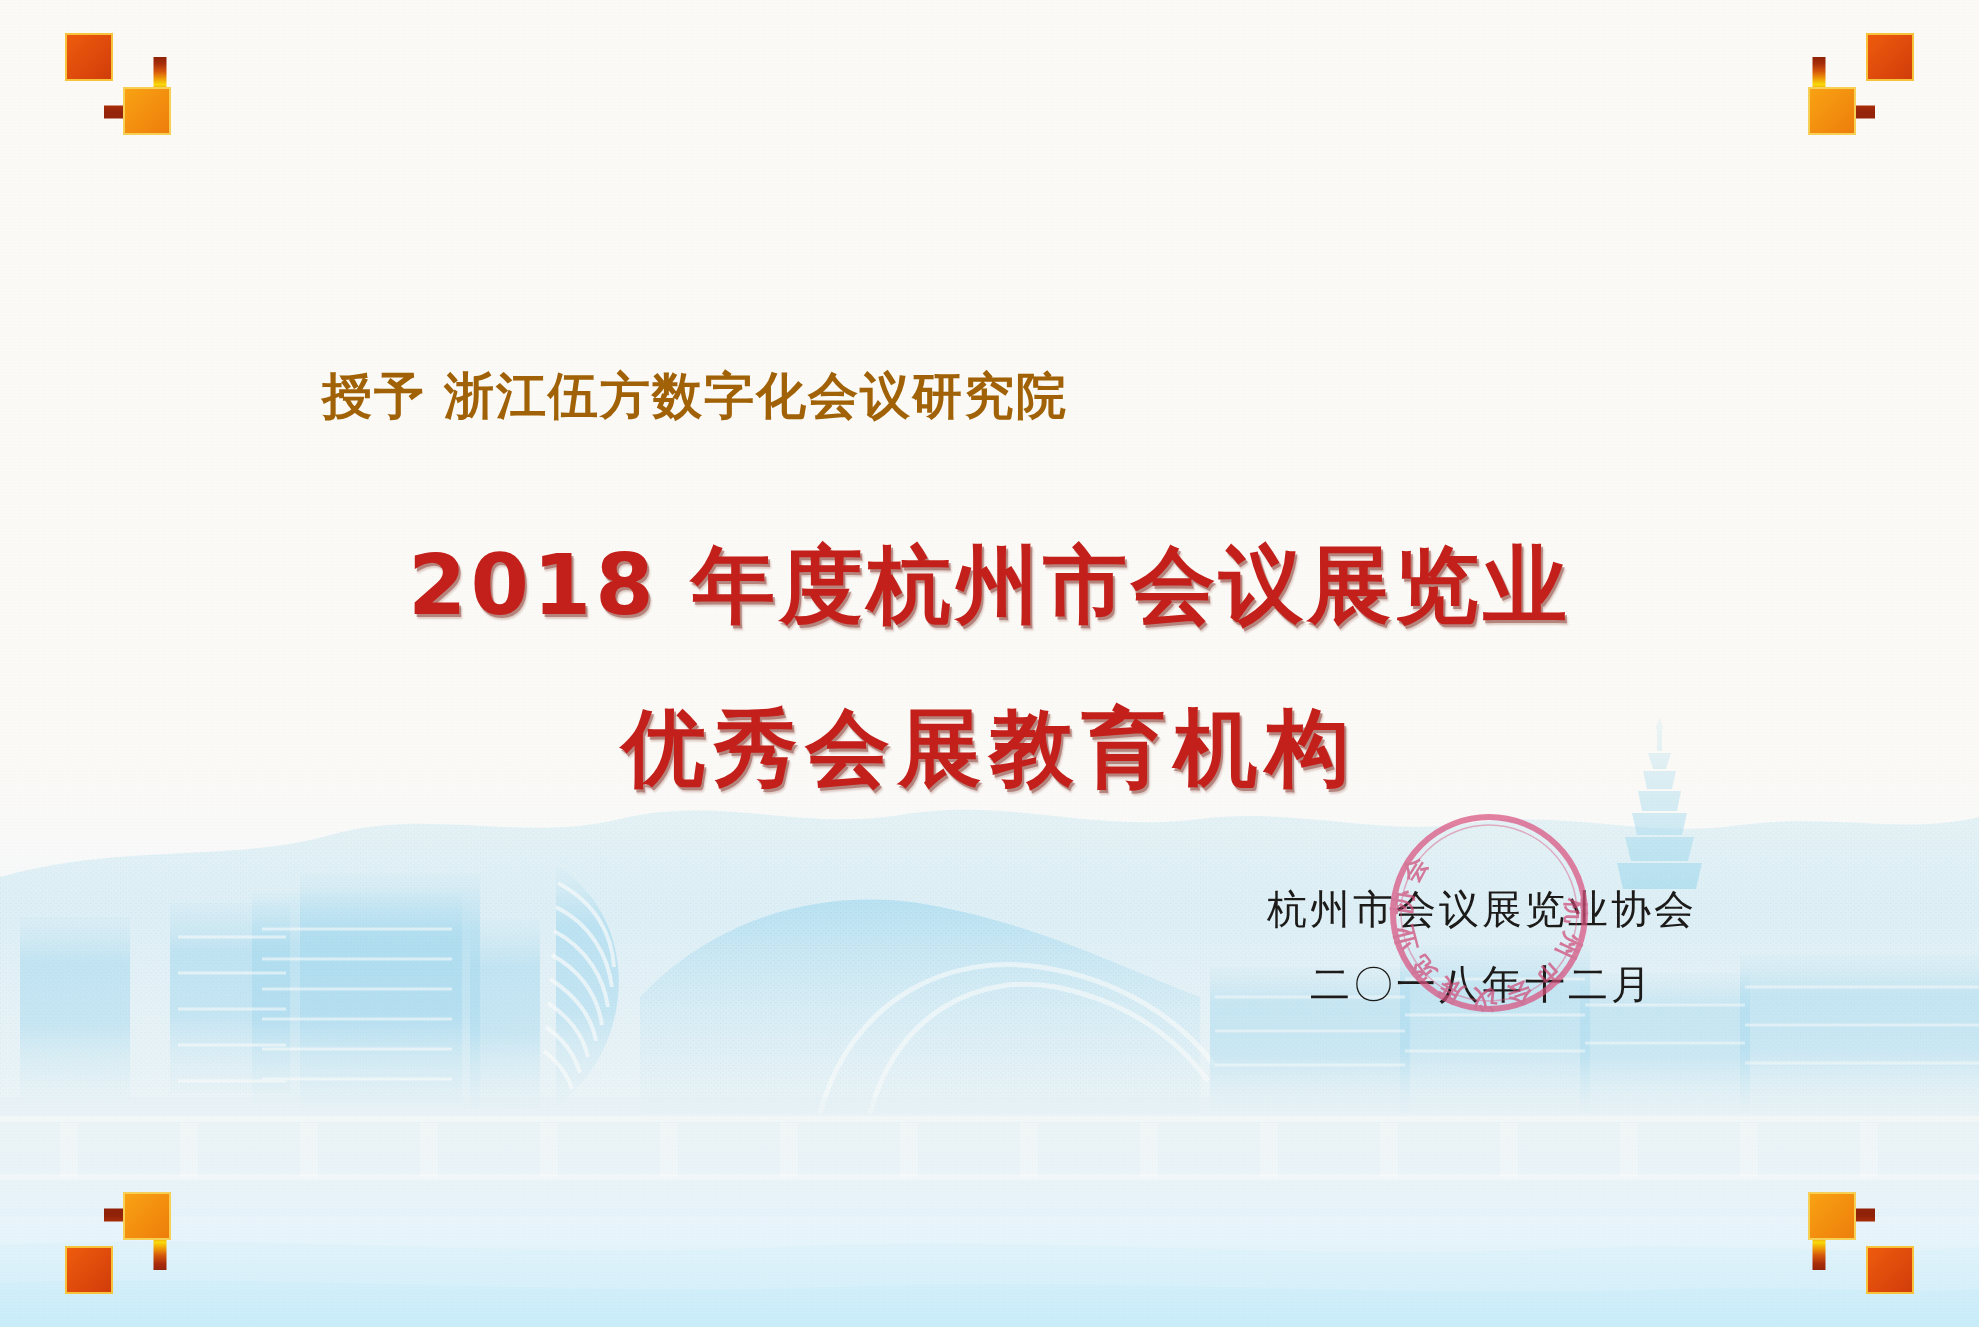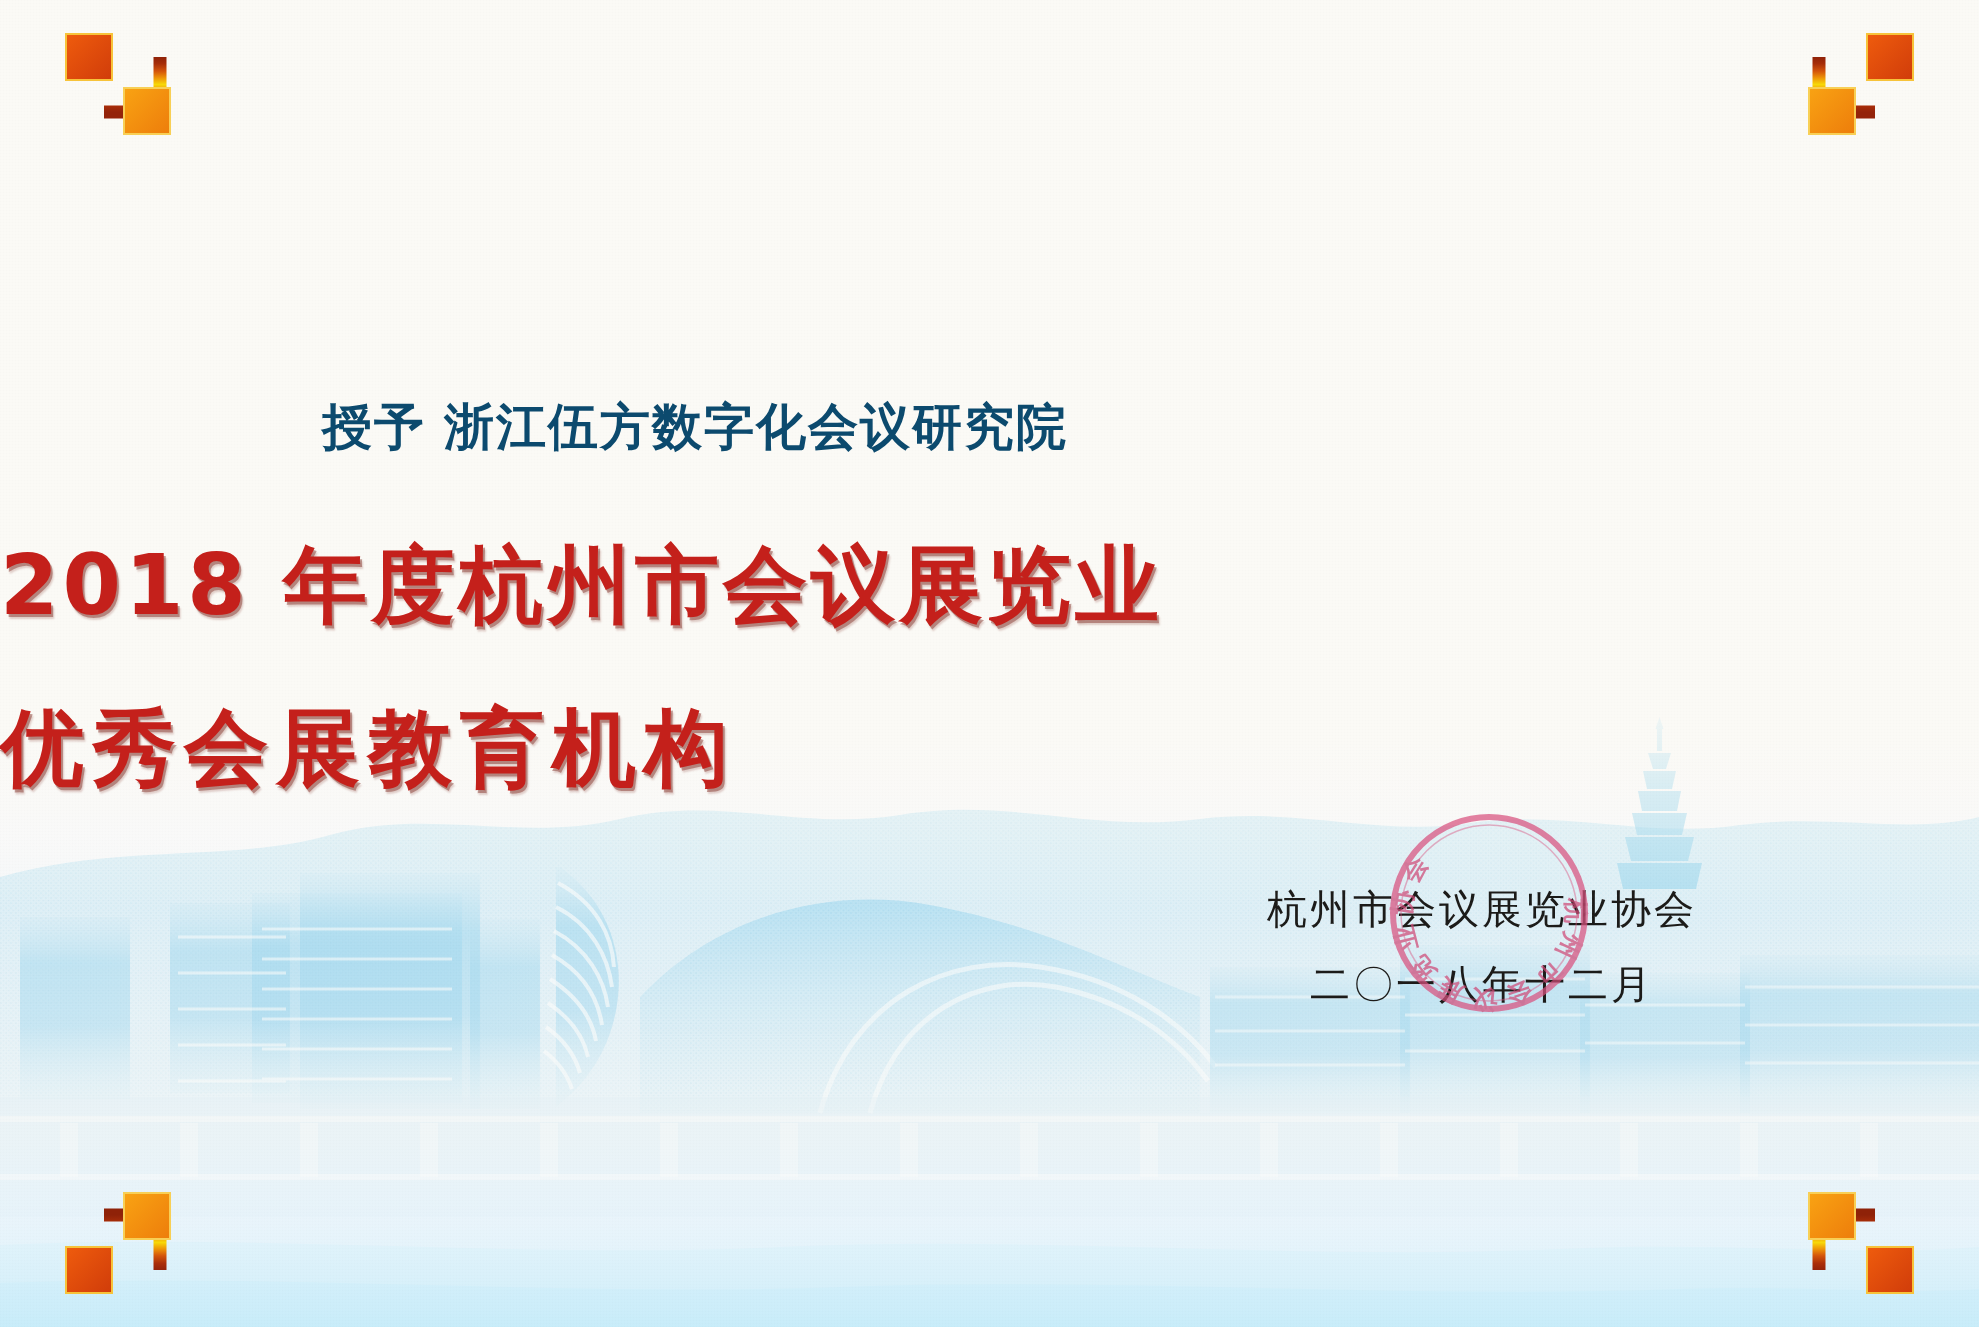--- a/index.html
+++ b/index.html
@@ -78,34 +78,35 @@
 
   
   .content {
     position: absolute;
     inset: 0;
   }
 
   .awardee-line {
     position: absolute;
     left: 322px;
-    top: 394px;
+    top: 363px;
     font-size: 50px;
     font-weight: 700;
-    color: #0c4a6e;
+    color: #a16207;
     letter-spacing: 2px;
     white-space: nowrap;
     font-family: "DejaVu Sans", "Liberation Sans", sans-serif;
   }
   .awardee-line .prefix { margin-right: 18px; }
 
   .title-block {
     position: absolute;
     left: 0; right: 0;
     top: 528px;
+    text-align: center;
   }
   .title-line {
     font-size: 84px;
     font-weight: 700;
     color: #c4201b;
     letter-spacing: 4px;
     line-height: 1.38;
     white-space: nowrap;
     font-family: "DejaVu Sans", "Liberation Sans", sans-serif;
     text-shadow:

